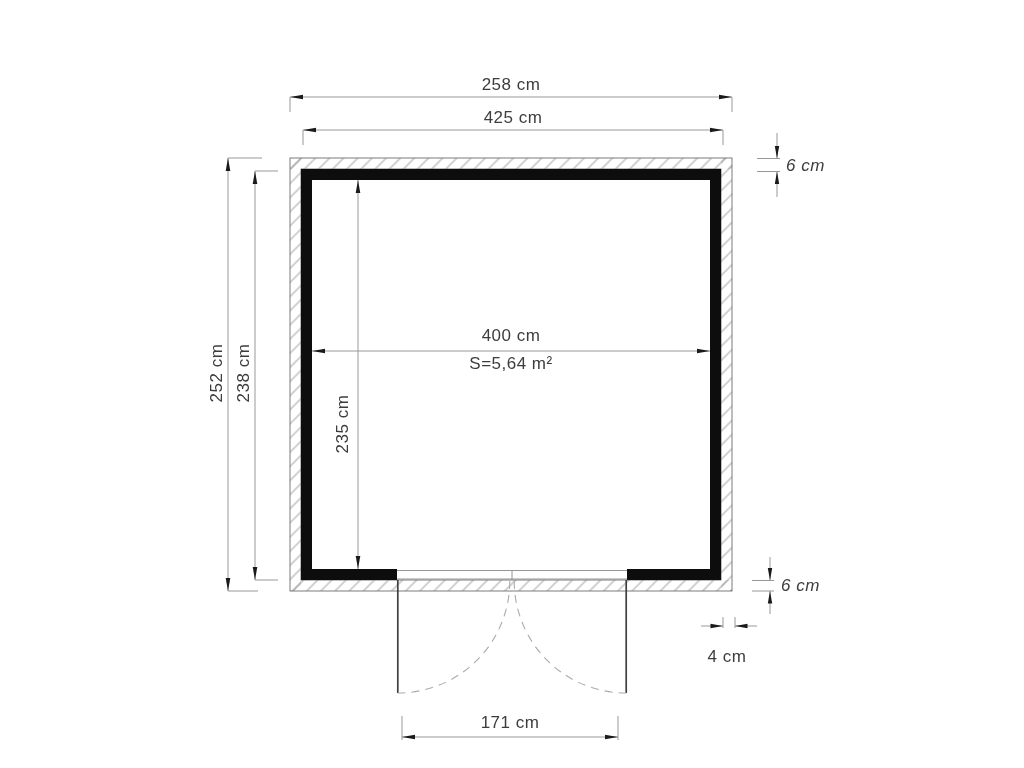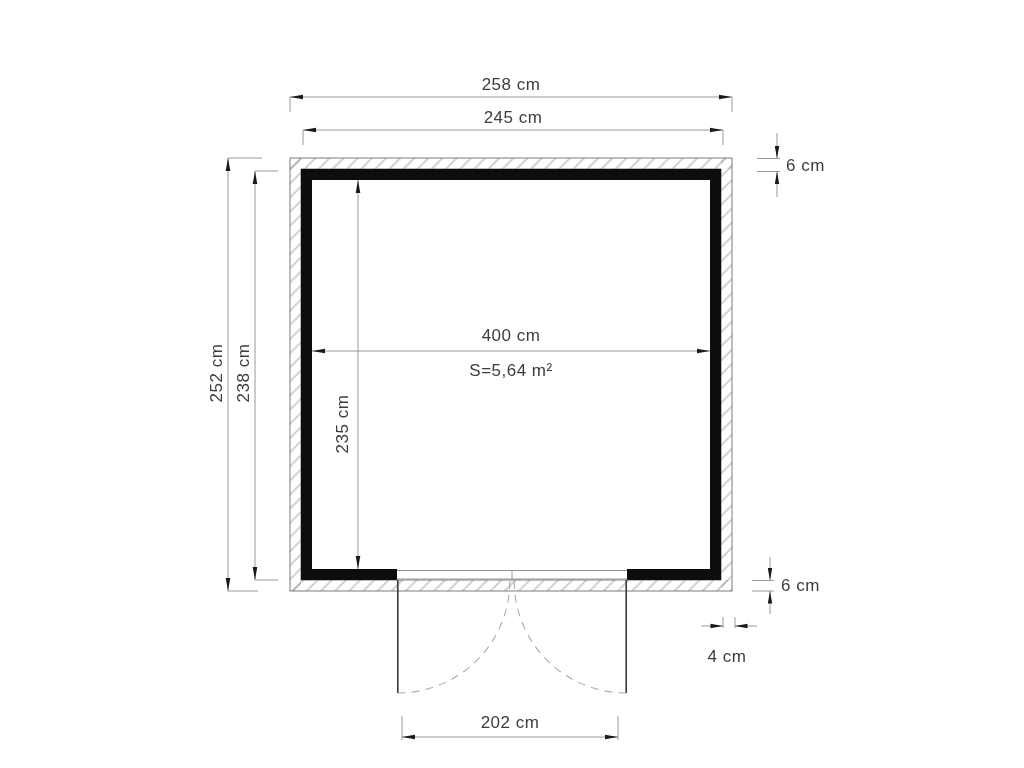--- a/index.html
+++ b/index.html
@@ -8,21 +8,21 @@
     font-family:"Liberation Sans",sans-serif;
     margin-top:28px;
   }
   .stage svg{position:absolute;left:0;top:0;}
   .lbl{
     position:absolute;
     font-size:17px;line-height:1;letter-spacing:.5px;color:#3d3d3d;
     white-space:nowrap;transform:translate(-50%,-50%);
   }
   .lbl.rot{transform:translate(-50%,-50%) rotate(-90deg);}
-  .lbl.la{transform:translate(0,-50%);}
+  .lbl.la{transform:translate(0,-50%);font-style:italic;}
   .dim line{stroke:#999999;stroke-width:1;}
   .dim polygon{fill:#1a1a1a;stroke:none;}
   .thin{stroke:#8a8a8a;stroke-width:.9;}
 </style>
 </head>
 <body>
 
 <div class="stage">
 
   <svg width="1024" height="768" viewBox="0 0 1024 768">
@@ -137,24 +137,24 @@
     <g class="dim">
       <line x1="402" y1="709" x2="618" y2="709"></line>
       <line x1="402" y1="688" x2="402" y2="712"></line>
       <line x1="618" y1="688" x2="618" y2="712"></line>
       <polygon points="402,709 415,706.7 415,711.3"></polygon>
       <polygon points="618,709 605,706.7 605,711.3"></polygon>
     </g>
   </svg>
 
   <div class="lbl" style="left:511px;top:56px">258 cm</div>
-  <div class="lbl" style="left:513px;top:89px">245 cm</div>
+  <div class="lbl" style="left:513px;top:89px">425 cm</div>
   <div class="lbl la" style="left:786px;top:137px">6 cm</div>
   <div class="lbl rot" style="left:216px;top:345px">252 cm</div>
   <div class="lbl rot" style="left:243px;top:345px">238 cm</div>
   <div class="lbl" style="left:511px;top:307px">400 cm</div>
-  <div class="lbl" style="left:511px;top:342px">S=5,64 m²</div>
+  <div class="lbl" style="left:511px;top:335px">S=5,64 m²</div>
   <div class="lbl rot" style="left:342px;top:396px">235 cm</div>
   <div class="lbl la" style="left:781px;top:557px">6 cm</div>
   <div class="lbl" style="left:727px;top:628px">4 cm</div>
-  <div class="lbl" style="left:510px;top:694px">202 cm</div>
+  <div class="lbl" style="left:510px;top:694px">171 cm</div>
 
 </div>
 
 </body></html>

